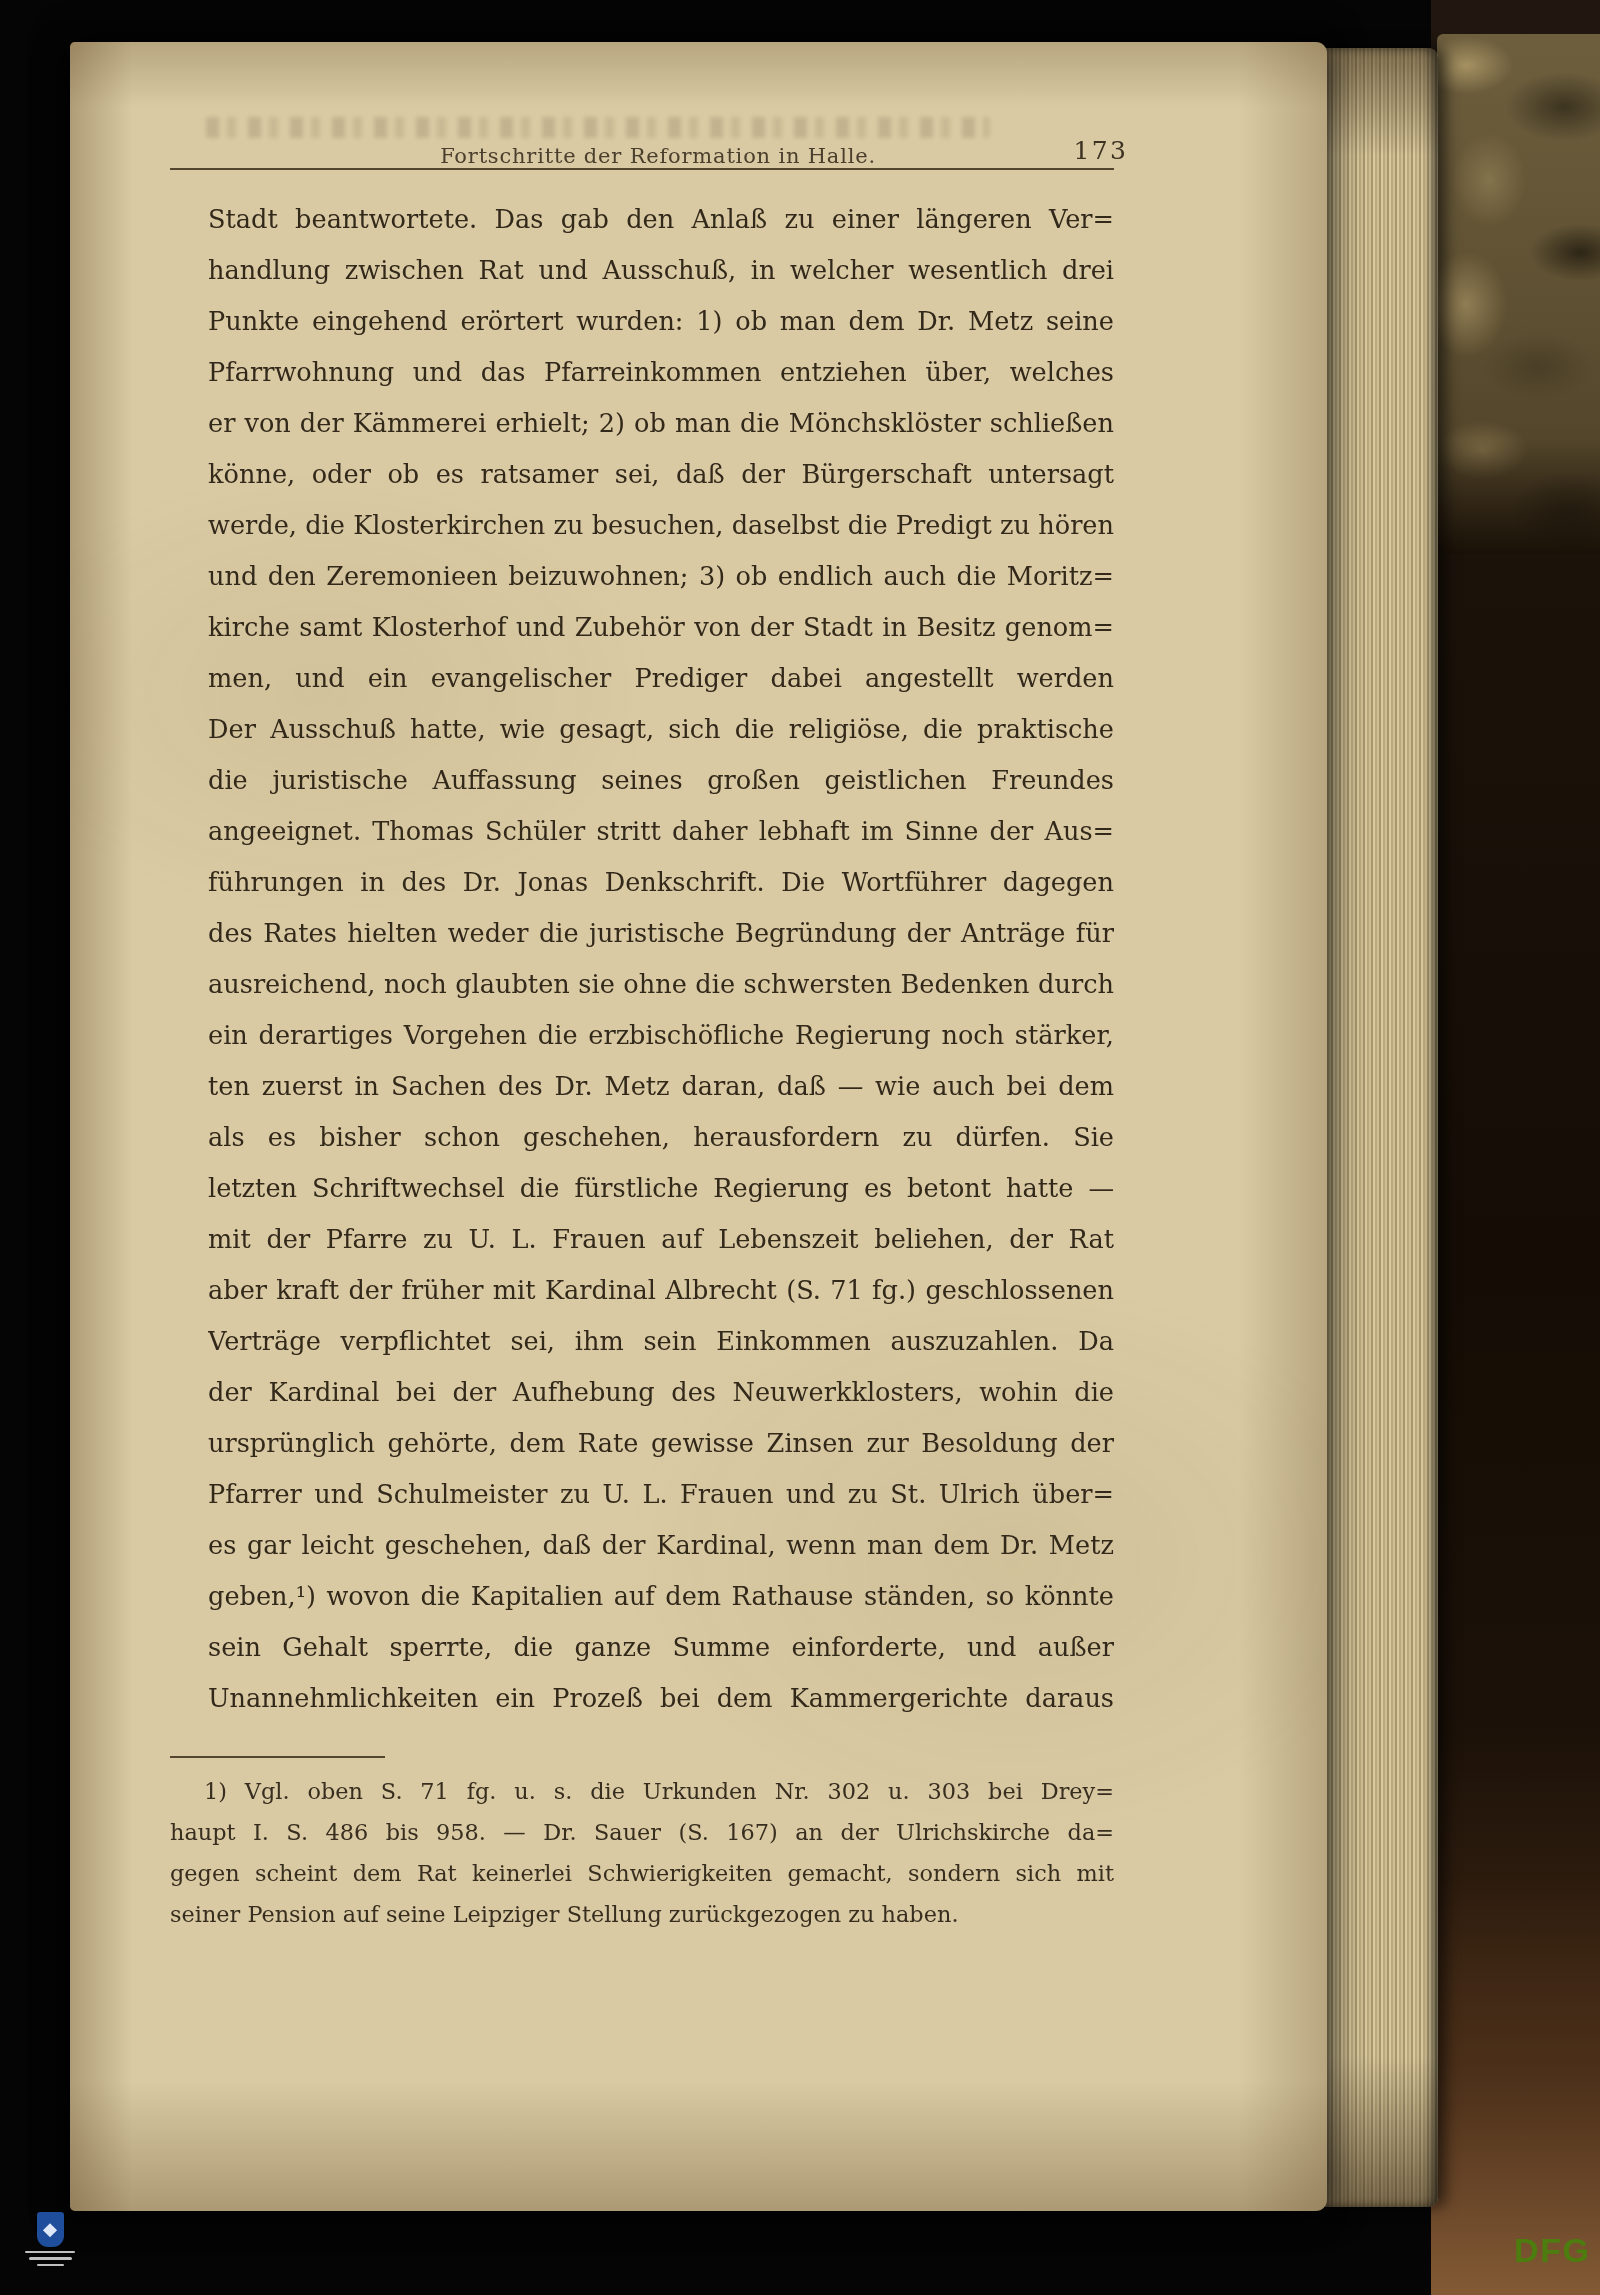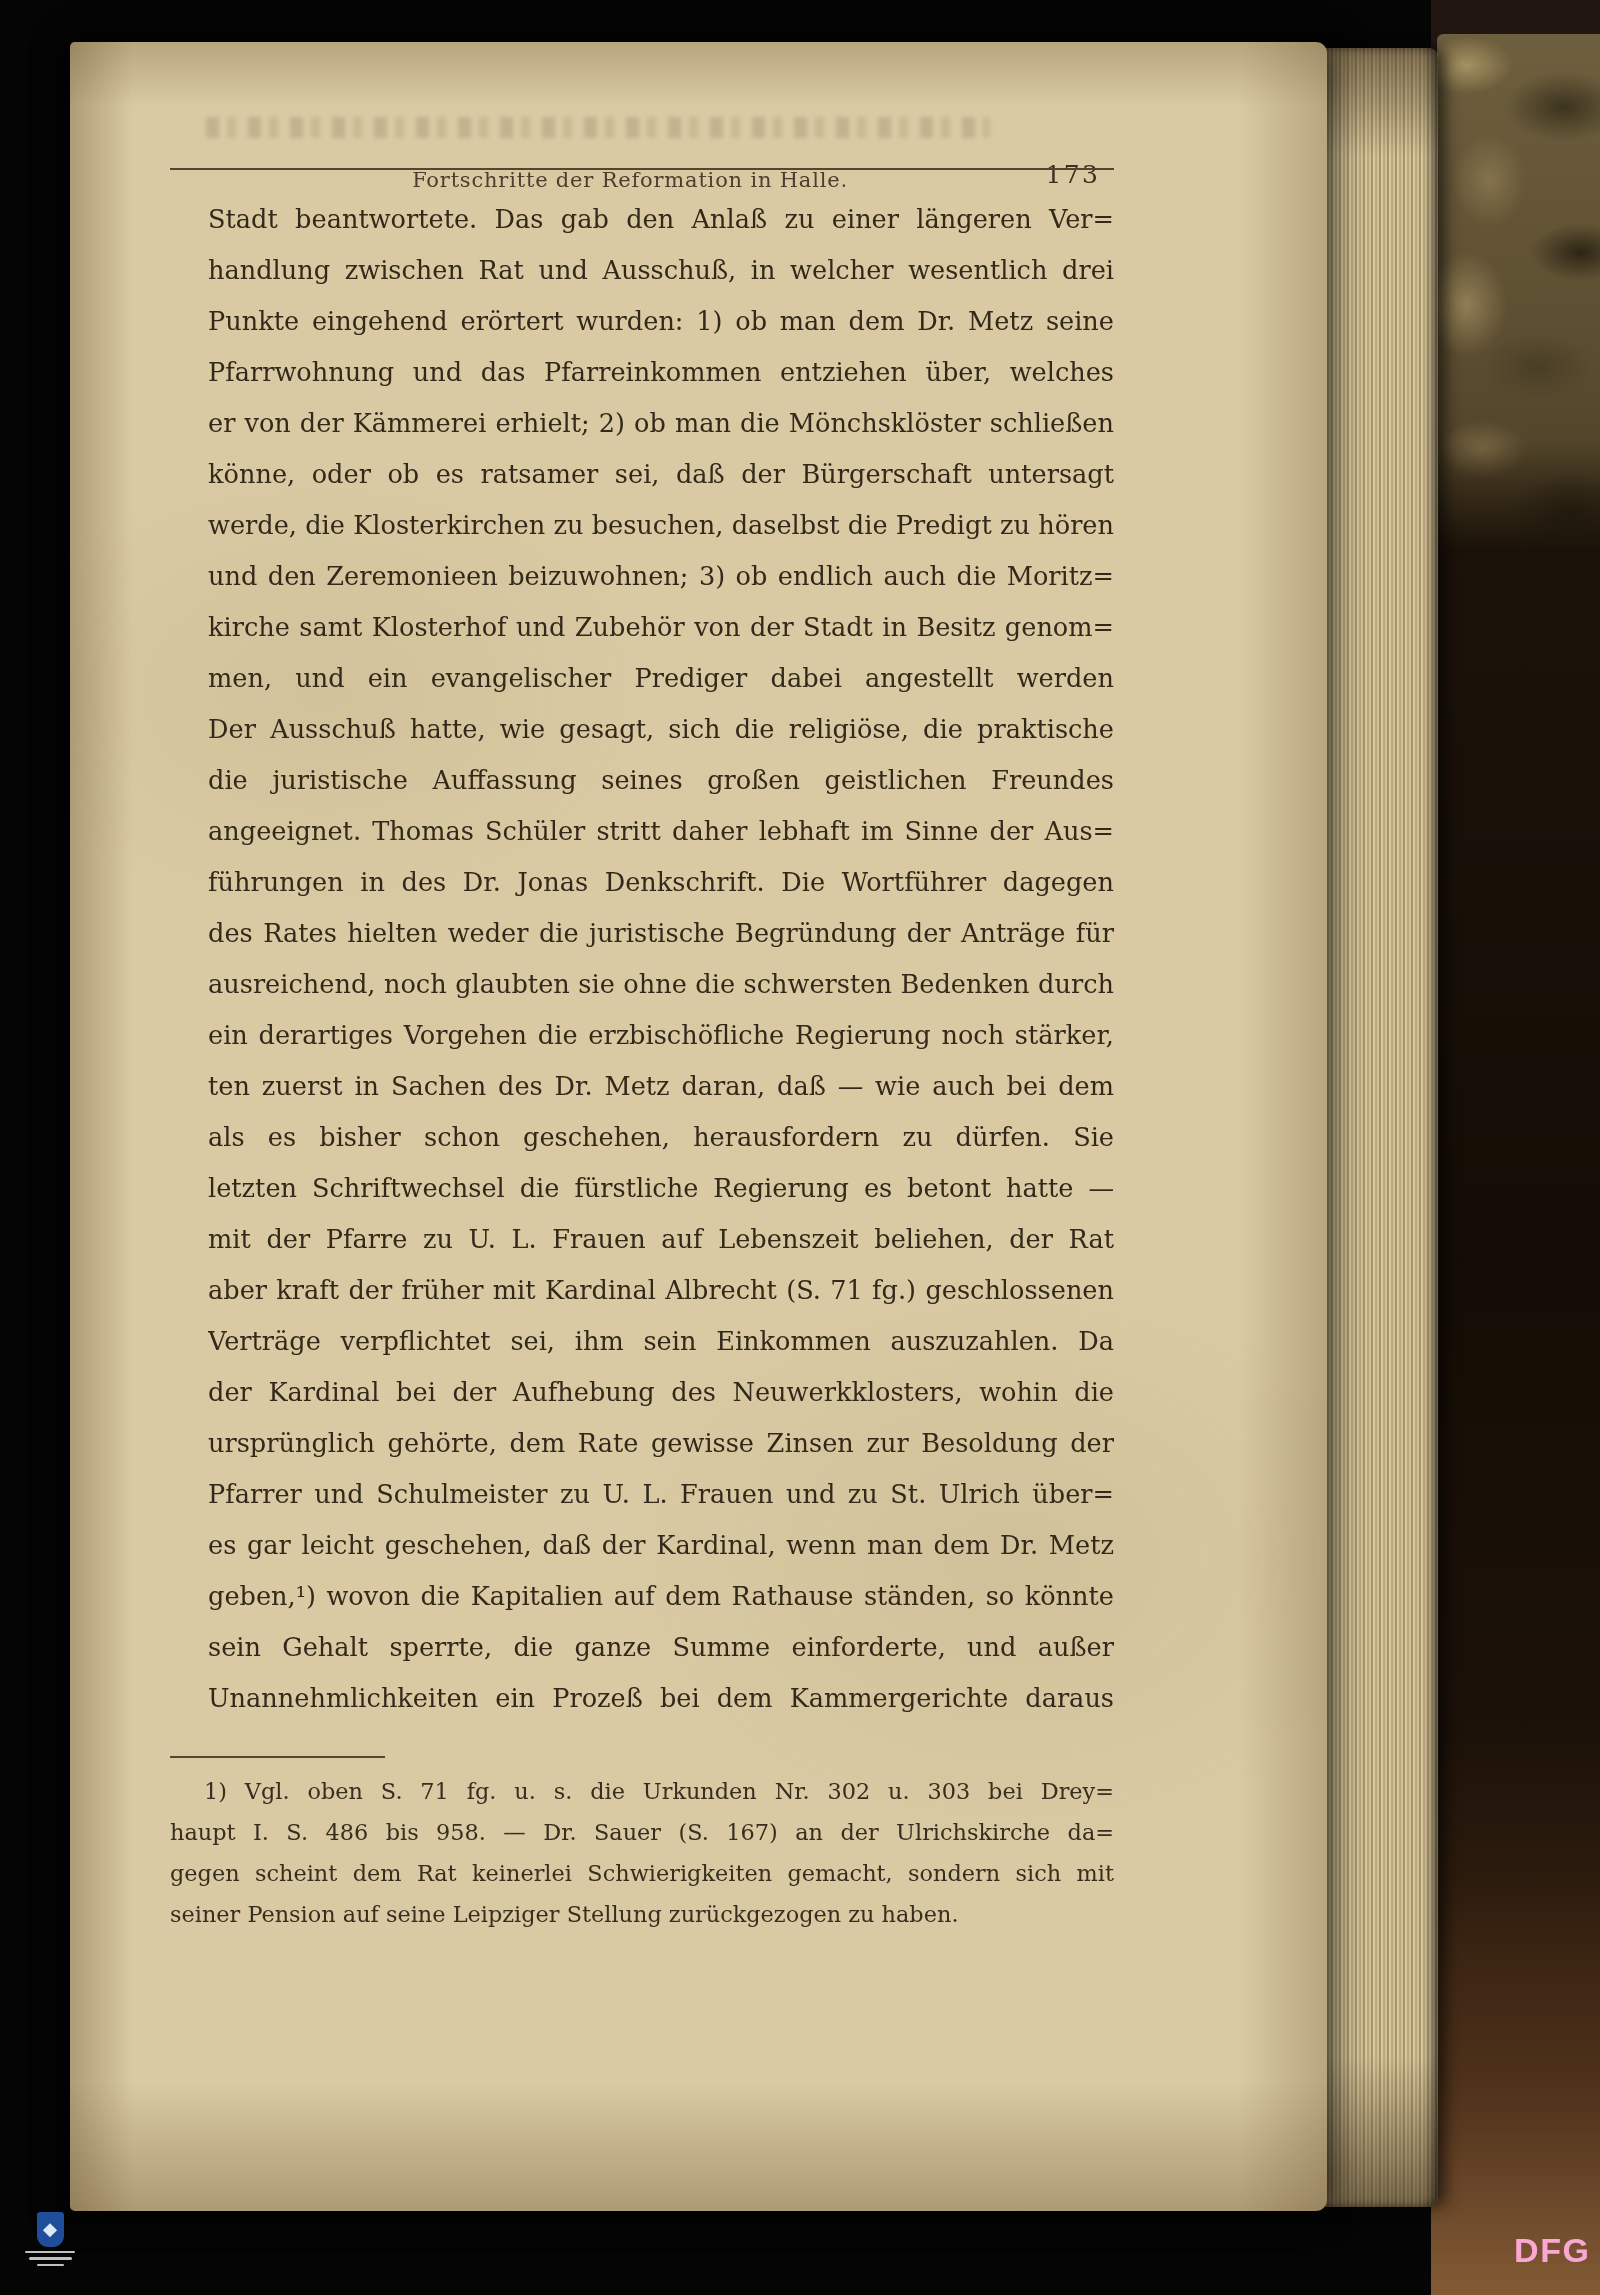--- a/index.html
+++ b/index.html
@@ -40,21 +40,21 @@
     box-shadow:0 0 37px rgba(0,0,0,.85), -9.6px 8px 27px rgba(0,0,0,.6);
     color:#352b1d;}
   .page::before{content:"";position:absolute;inset:0;pointer-events:none;border-radius:inherit;
     background:
       radial-gradient(ellipse 480px 320px at 20% 30%,rgba(120,95,55,.07),rgba(0,0,0,0) 70%),
       radial-gradient(ellipse 560px 400px at 75% 70%,rgba(120,95,55,.08),rgba(0,0,0,0) 70%);}
 
   .ghost{position:absolute;left:136px;top:75px;width:784px;height:21px;opacity:.32;filter:blur(2px);border-radius:2.4px;
     background:repeating-linear-gradient(90deg,rgba(90,72,48,.55) 0 12.8px,rgba(0,0,0,0) 12.8px 21px,rgba(90,72,48,.4) 21px 30px,rgba(0,0,0,0) 30px 42px);}
 
-  .header{position:absolute;left:88px;top:94px;width:944px;height:38px;margin-top:24px;}
+  .header{position:absolute;left:116px;top:94px;width:944px;height:38px;}
   .running-title{position:absolute;left:50%;transform:translateX(-50%);top:8px;
     font-size:21px;letter-spacing:0.8px;color:#4a3e2d;white-space:nowrap;}
   .page-number{position:absolute;right:1.6px;top:0;font-size:25px;letter-spacing:2.4px;color:#3c3222;}
   .header-rule{position:absolute;left:100px;top:126px;width:944px;height:1.6px;background:#53462f;}
 
   .body-text{position:absolute;left:100px;top:152px;width:944px;}
   .bline{font-size:25.6px;line-height:51px;height:51px;text-align:justify;text-align-last:justify;
     color:#33291b;overflow:hidden;margin-left:38px;}
 
   .footnote-rule{position:absolute;left:100px;top:1714px;width:215px;height:1.6px;background:#53462f;}
@@ -66,21 +66,21 @@
 
   
   .stamp{position:absolute;left:14.4px;top:2212px;width:72px;height:80px;}
   .stamp-icon{width:27px;height:35px;margin:0 auto;background:#1e4e9c;border-radius:3.2px 3.2px 11.2px 11.2px;position:relative;}
   .stamp-icon::after{content:"";position:absolute;left:50%;top:50%;width:9.6px;height:9.6px;
     transform:translate(-50%,-50%) rotate(45deg);background:#dfe8f6;}
   .stamp-bar{height:2.4px;background:rgba(255,255,255,.75);margin:4px auto 0 auto;border-radius:1.6px;}
   .stamp-bar.b1{width:50px;} .stamp-bar.b2{width:43px;} .stamp-bar.b3{width:27px;}
 
   .dfg{position:absolute;left:1514px;top:2231px;font-family:"Liberation Sans", sans-serif;
-    font-weight:bold;font-size:34px;letter-spacing:1.6px;color:#f9a8d4;}
+    font-weight:bold;font-size:34px;letter-spacing:1.6px;color:#4d7c0f;}
 </style>
 </head>
 <body>
 
 <div id="stage">
 
   <div class="binding">
     <div class="marble"></div>
     <div class="leather"></div>
   </div>

